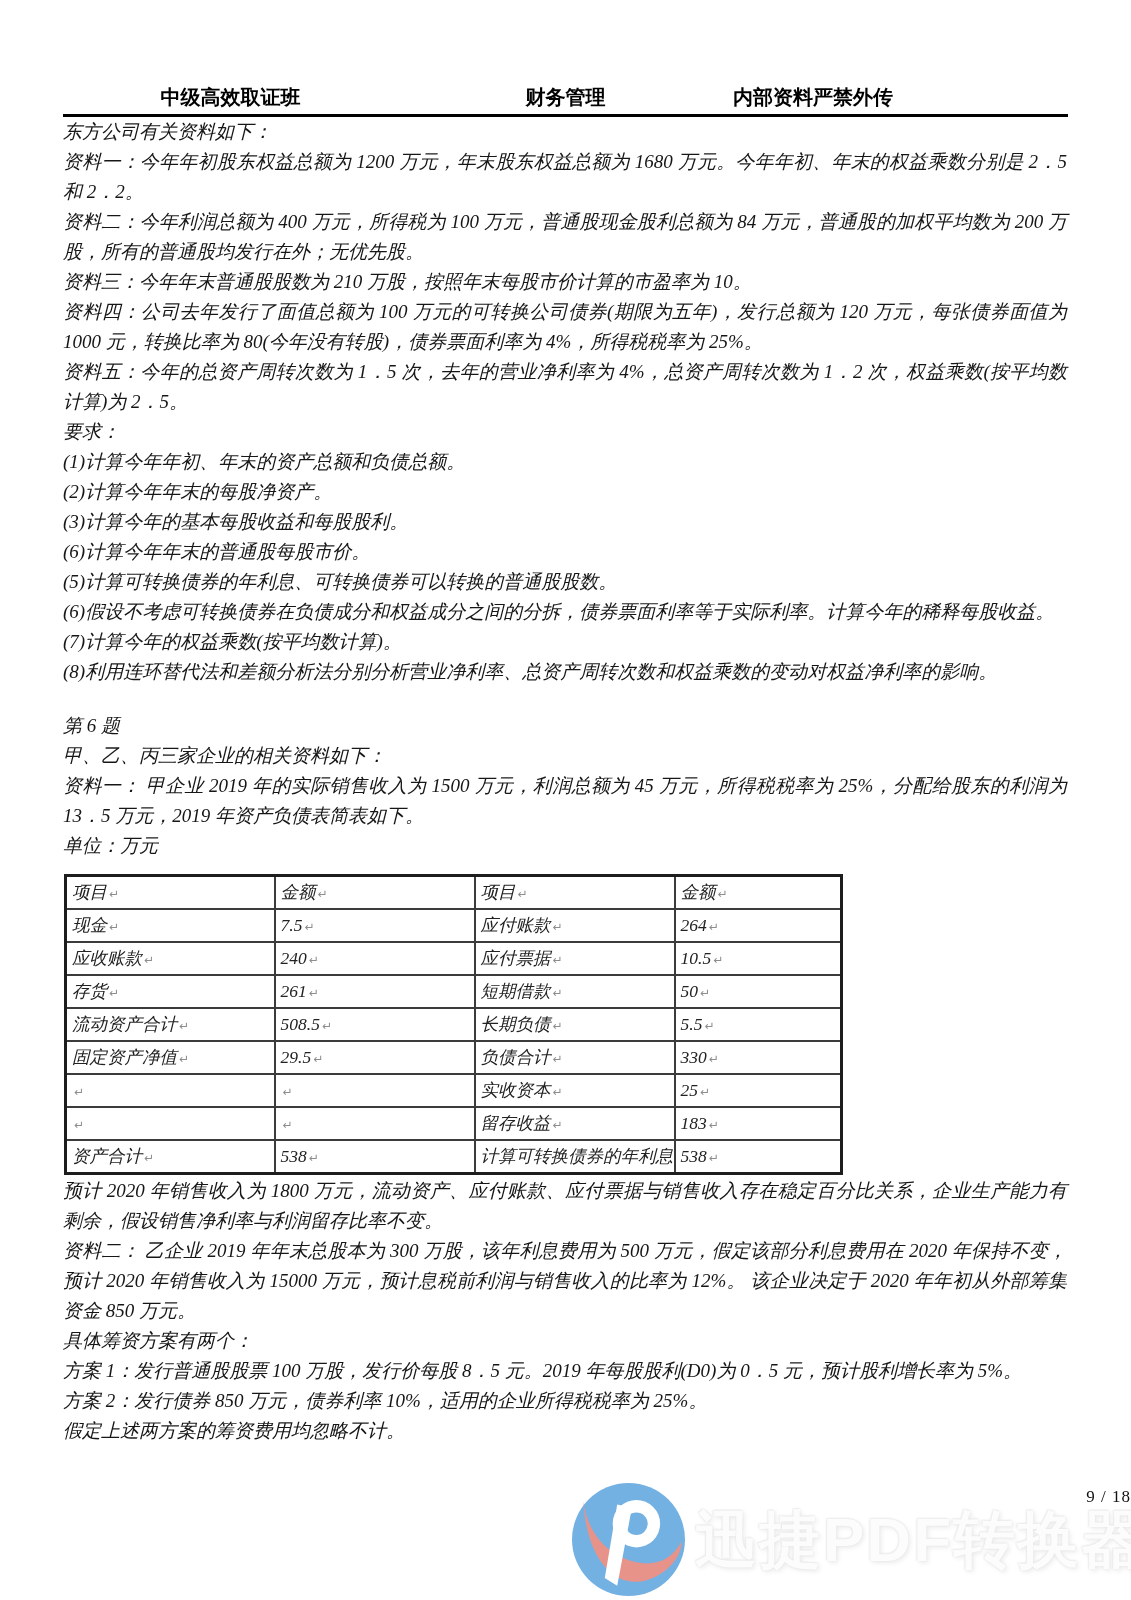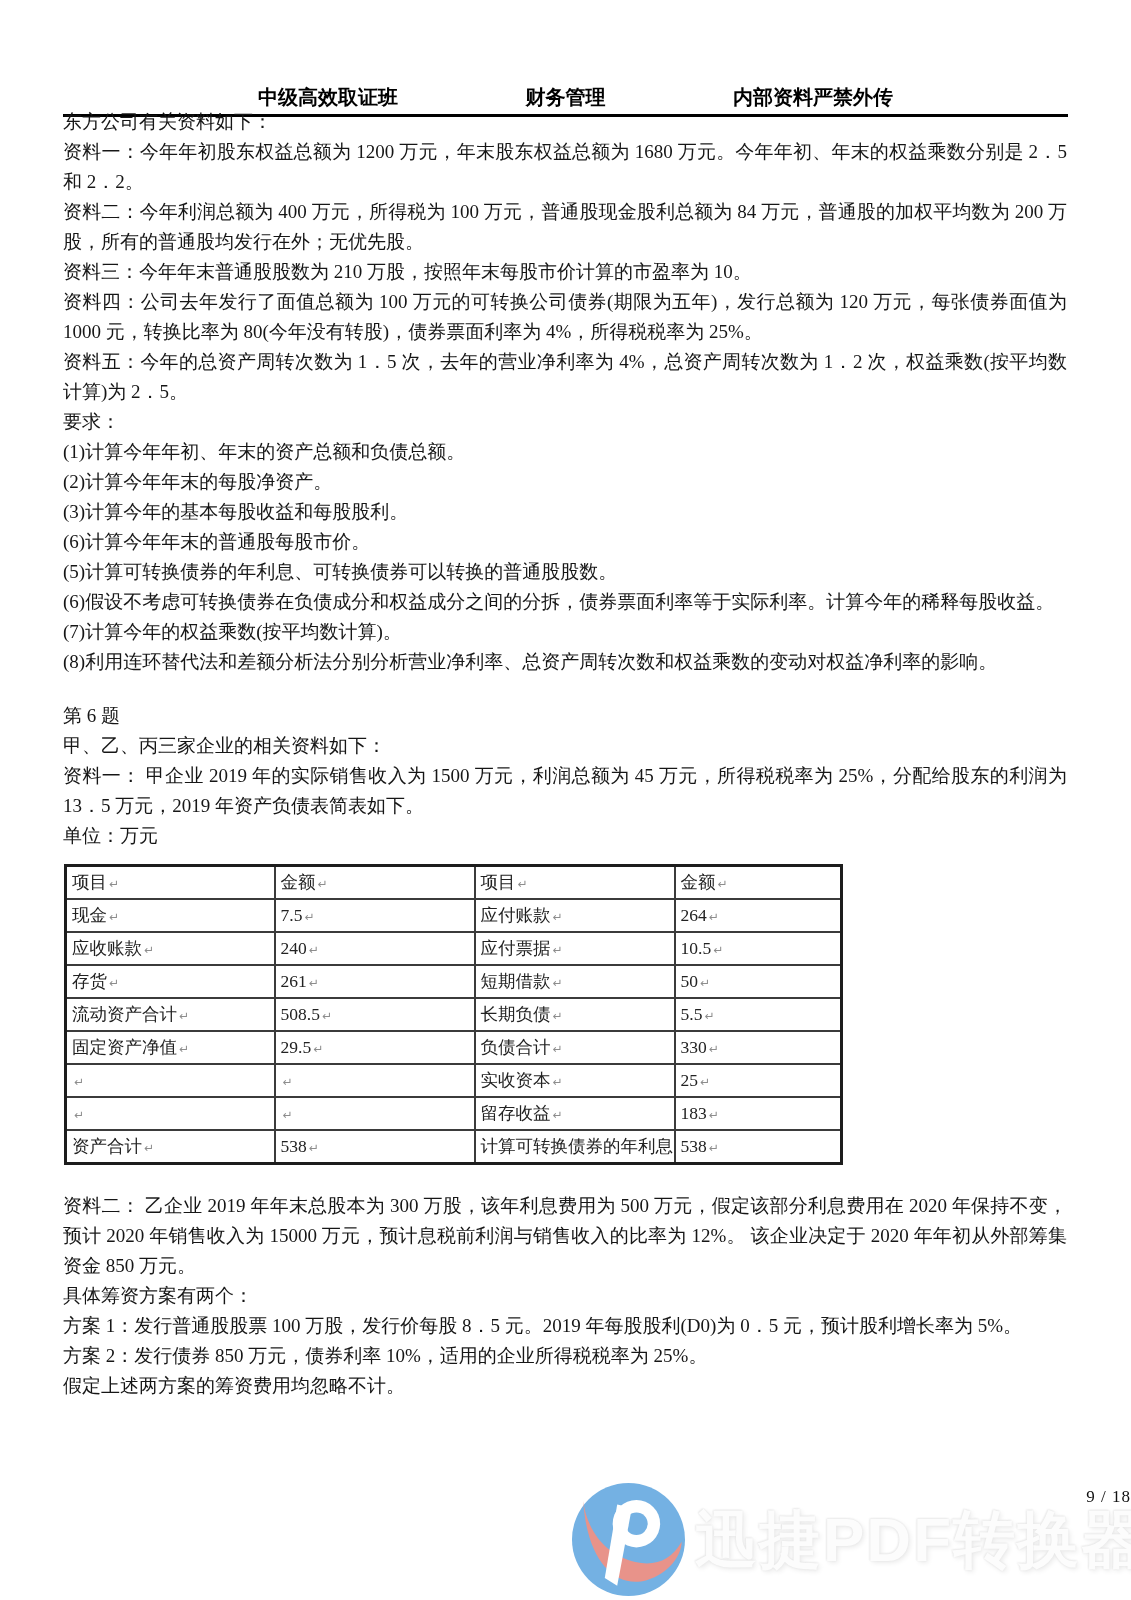--- a/index.html
+++ b/index.html
@@ -13,35 +13,36 @@
   }
   
   .header{
     position:absolute;top:84px;left:63px;width:1005px;
     display:flex;align-items:flex-end;
     border-bottom:3px solid #000;
     padding-bottom:3px;
     font-family:"Liberation Sans","DejaVu Sans",sans-serif;
     font-weight:bold;font-size:20px;color:#000;
   }
-  .h-left{flex:1;text-align:right;}
+  .h-left{flex:1;text-align:center;}
   .h-center{flex:1;text-align:center;}
   .h-right{flex:1;}
   
   .doc-body{
-    position:absolute;top:107px;left:63px;width:1004px;
+    position:absolute;top:117px;left:63px;width:1004px;
     font-size:19px;line-height:30px;
     text-align:justify;
+    font-style:italic;
   }
   p.line{margin:0;min-height:30px;}
   p.spacer{min-height:24px;}
   
   table.balance{
     border-collapse:collapse;table-layout:fixed;
-    width:776px;margin:13px 0 26px 1px;
+    width:776px;margin:13px 0 1px 1px;
     border:3px solid #1d1d1d;
     font-size:17.5px;color:#222;
   }
   table.balance th,table.balance td{
     border:2px solid #3b3b3b;
     font-weight:normal;text-align:left;
     padding:1px 2px 1px 5px;
     height:29px;line-height:22px;
     white-space:nowrap;overflow:hidden;
   }
@@ -162,20 +163,21 @@
           <tr>
             <td><span>资产合计</span><span class="mark">↵</span></td>
             <td><span>538</span><span class="mark">↵</span></td>
             <td><span>计算可转换债券的年利息</span><span class="mark">↵</span></td>
             <td><span>538</span><span class="mark">↵</span></td>
           </tr>
         </tbody>
     </table>
 
     <div id="after-table">
+        <p class="line">预计 2020 年销售收入为 1800 万元，流动资产、应付账款、应付票据与销售收入存在稳定百分比关系，企业生产能力有剩余，假设销售净利率与利润留存比率不变。</p>
         <p class="line">资料二：  乙企业 2019 年年末总股本为 300 万股，该年利息费用为 500 万元，假定该部分利息费用在 2020 年保持不变，预计 2020 年销售收入为 15000 万元，预计息税前利润与销售收入的比率为 12%。  该企业决定于 2020 年年初从外部筹集资金 850 万元。</p>
         <p class="line">具体筹资方案有两个：</p>
         <p class="line">方案 1：发行普通股股票 100 万股，发行价每股 8．5 元。2019 年每股股利(D0)为 0．5 元，预计股利增长率为 5%。</p>
         <p class="line">方案 2：发行债券 850 万元，债券利率 10%，适用的企业所得税税率为 25%。</p>
         <p class="line">假定上述两方案的筹资费用均忽略不计。</p>
       </div>
   </main>
 
   <div class="page-number">9 / 18</div>
 

